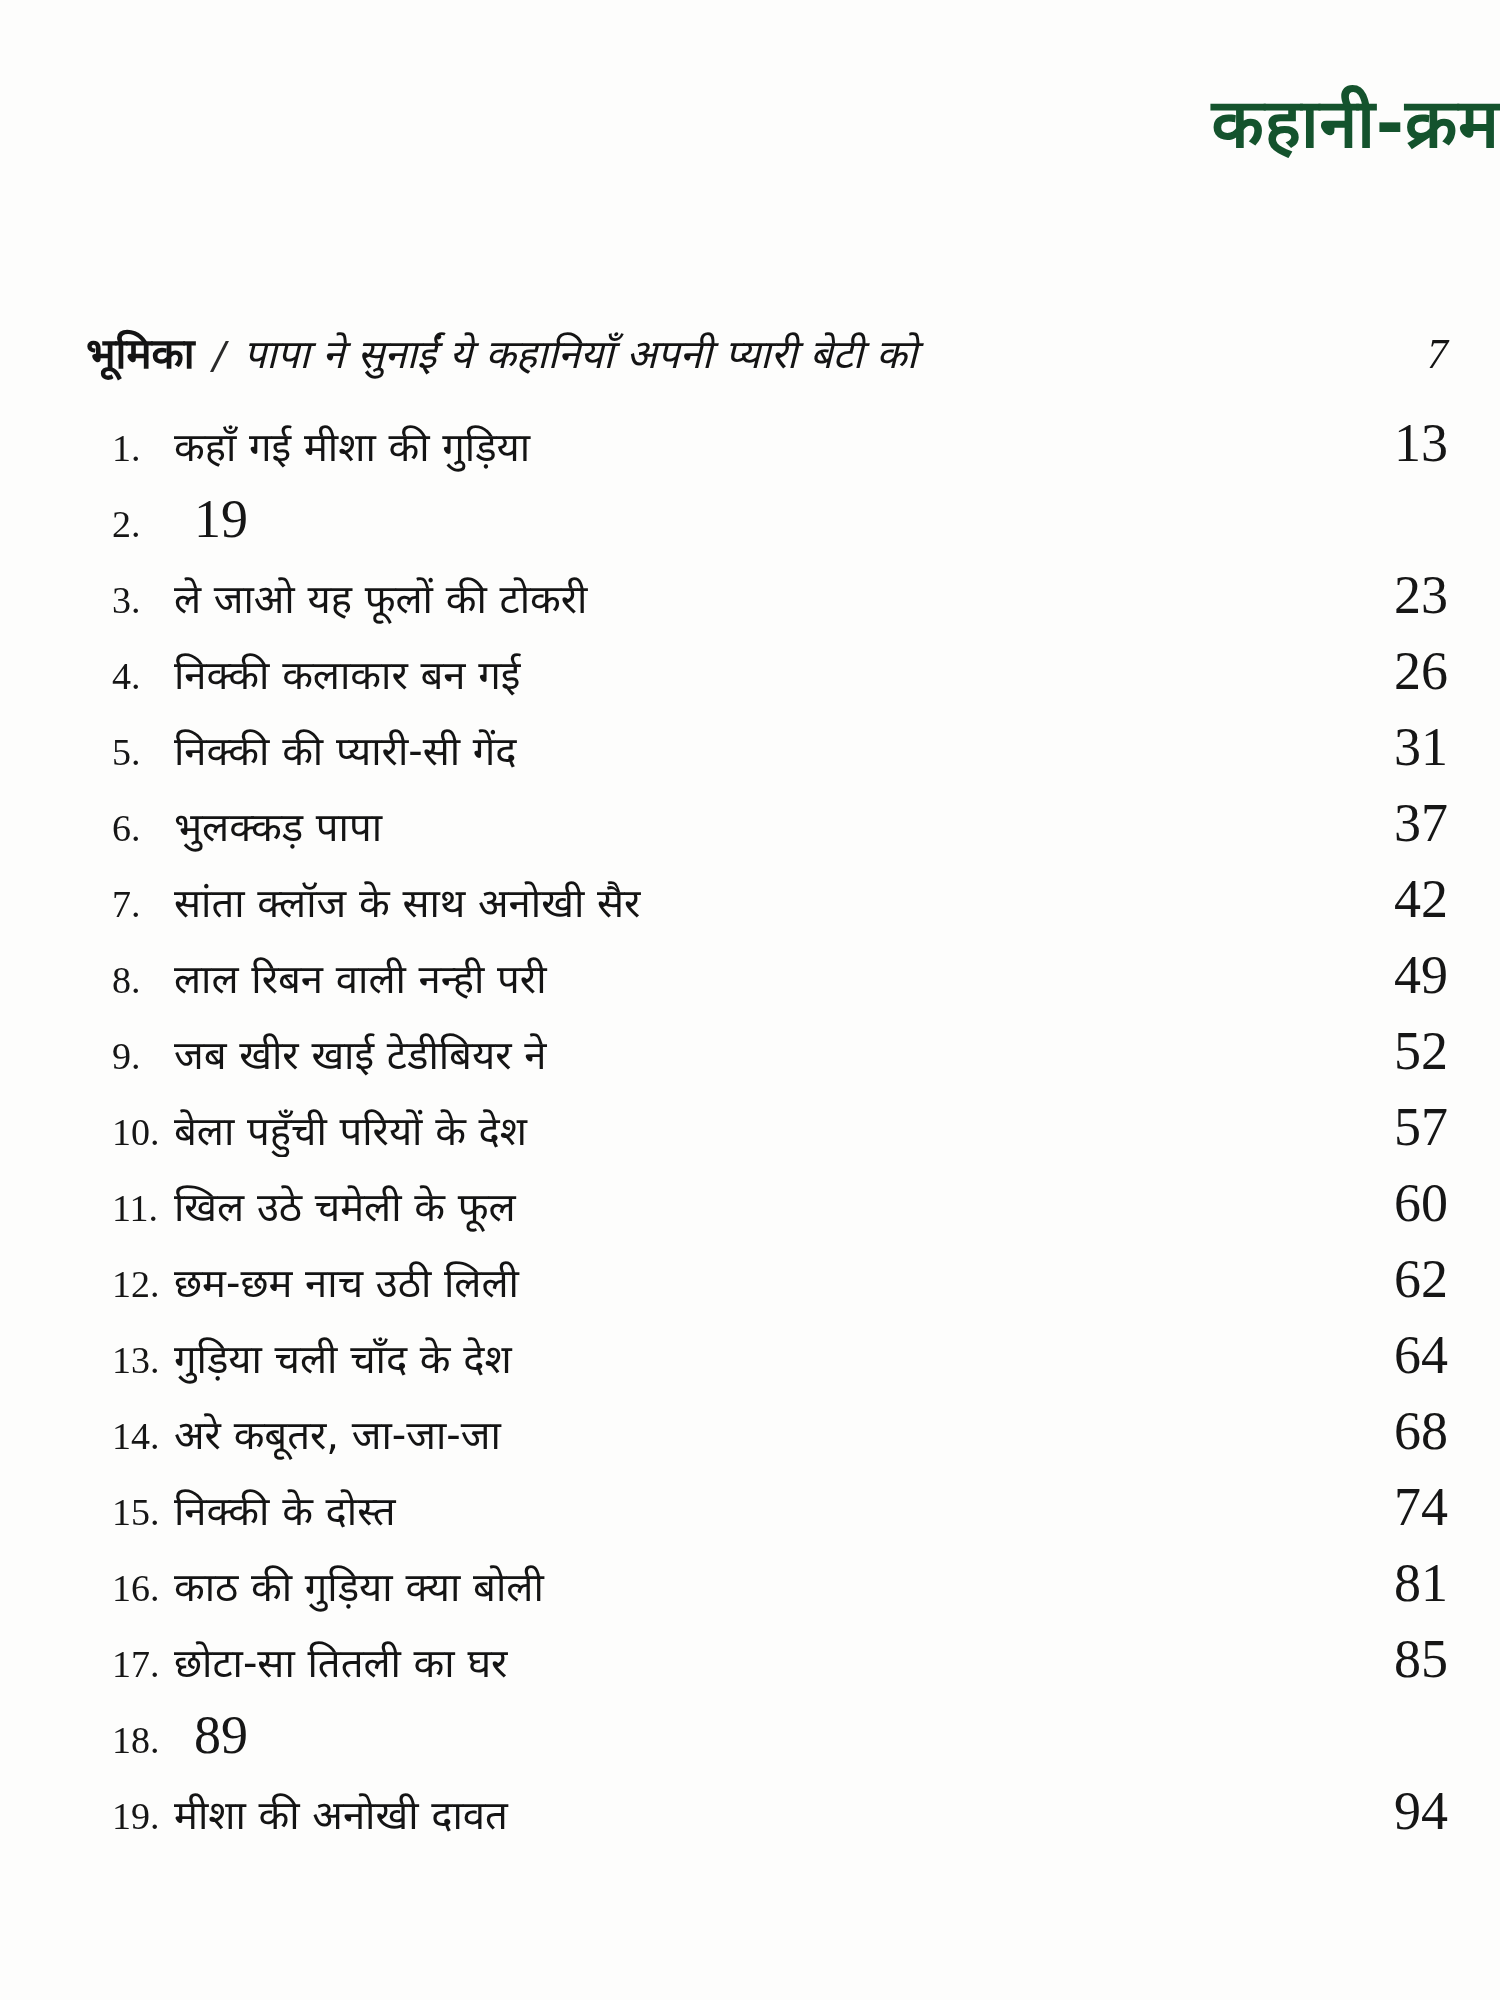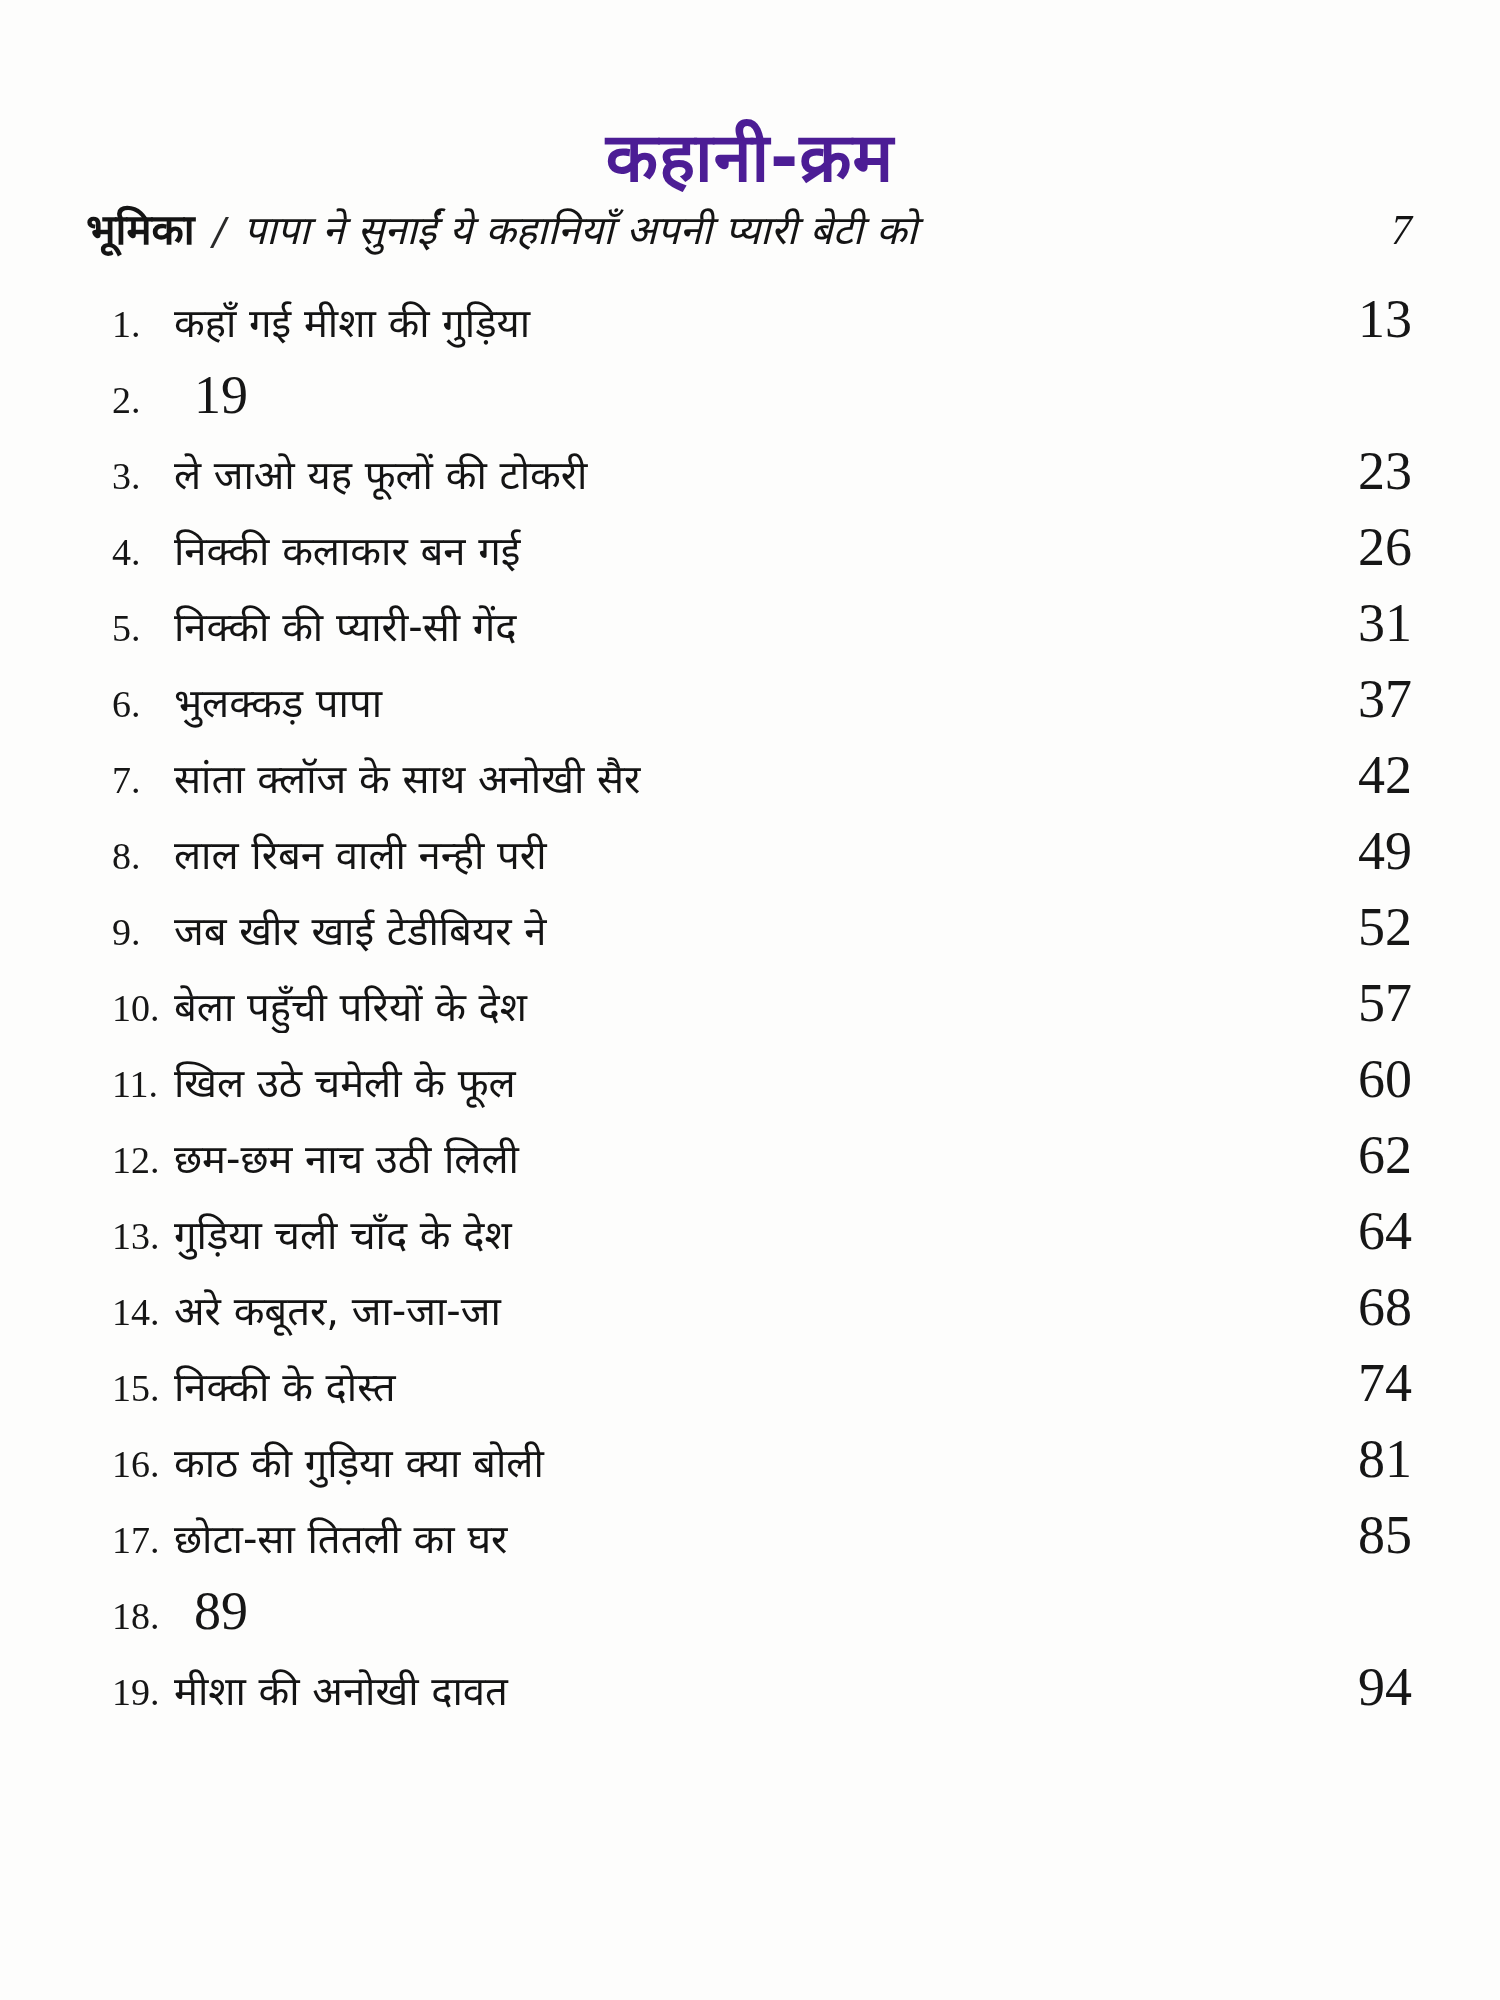--- a/index.html
+++ b/index.html
@@ -14,32 +14,33 @@
     position: relative;
     width: 1500px;
     height: 2000px;
     margin: 0 auto;
     background: #fdfdfc;
     color: #141414;
     overflow: hidden;
   }
 
   .book-title {
-    padding-top: 108px;
-    text-align: center;
+    padding-top: 74px;
+    text-align: right;
     font-size: 68px;
     font-weight: 700;
     letter-spacing: 1px;
-    color: #4c1d95;
+    color: #14532d;
     font-family: "DejaVu Sans", sans-serif;
   }
 
   .toc {
+    margin-top: 158px;
     padding-left: 112px;
-    padding-right: 88px;
+    padding-right: 52px;
   }
 
   
   .preface-row {
     display: flex;
     align-items: baseline;
     font-size: 40px;
     line-height: 58px;
     margin-left: -26px; 
   }

